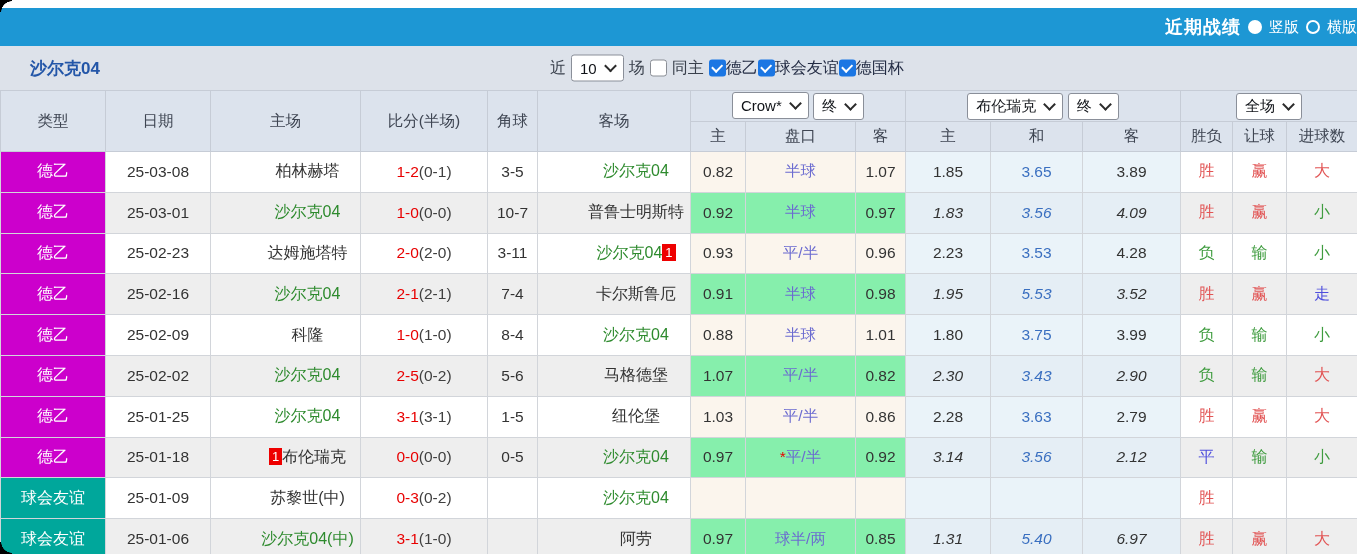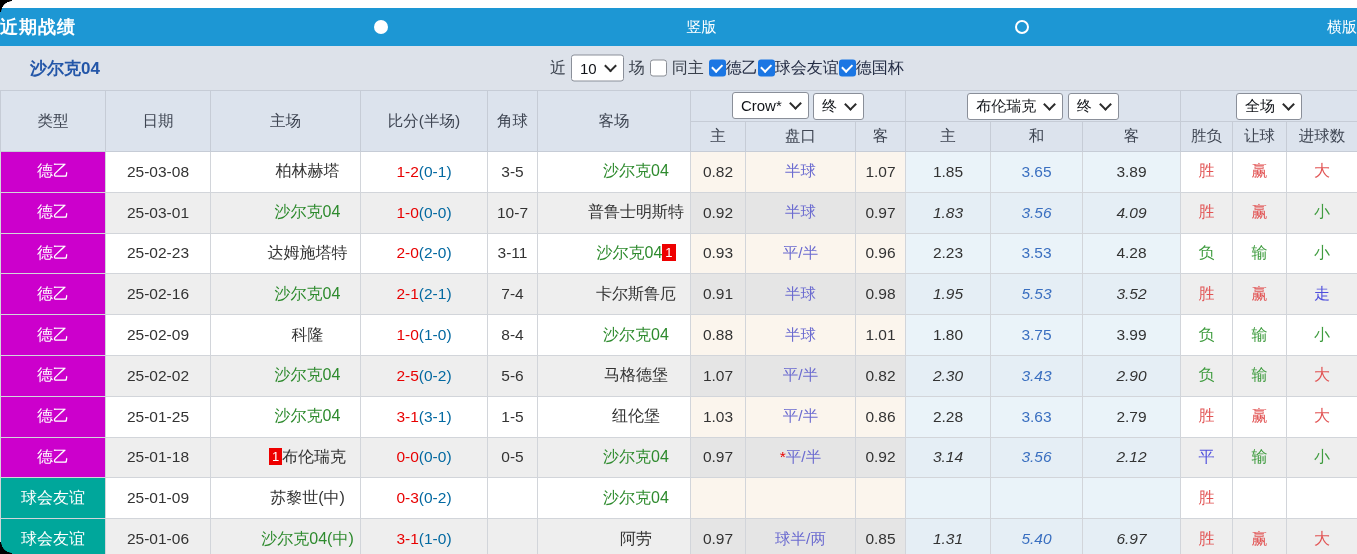--- a/index.html
+++ b/index.html
@@ -2,21 +2,21 @@
 <html><head>
 <meta charset="utf-8">
 <style>
   html,body{margin:0;padding:0;background:#fff;}
   body{width:1357px;height:554px;overflow:hidden;font-family:"Liberation Sans","DejaVu Sans",sans-serif;position:relative;}
   .corner{position:absolute;width:12px;height:12px;z-index:50;pointer-events:none;}
   .corner-tl{left:0;top:0;background:radial-gradient(circle at 12px 12px,transparent 10.5px,#000 11px);}
   .corner-bl{left:0;bottom:0;background:radial-gradient(circle at 12px 0px,transparent 10.5px,#000 11px);}
   .topstrip{height:8px;background:#fff;}
   
-  .banner{height:38px;background:#1d97d4;display:flex;align-items:center;justify-content:space-between;gap:7px;}
+  .banner{height:38px;background:#1d97d4;display:flex;align-items:center;justify-content:flex-end;gap:7px;}
   .banner-title{color:#fff;font-weight:bold;font-size:18px;letter-spacing:1px;}
   .radio{display:inline-block;border-radius:50%;cursor:pointer;}
   .radio-on{width:14px;height:14px;background:#fff;}
   .radio-off{width:10px;height:10px;border:2.5px solid #fff;background:transparent;}
   .radio-label{color:#fff;font-size:15px;cursor:pointer;}
   
   .filterbar{height:44px;background:#dde2ea;position:relative;}
   .team-title{position:absolute;left:30px;top:50%;transform:translateY(-50%);font-weight:bold;font-size:17px;color:#2356a8;}
   .filter-controls{position:absolute;left:545px;top:50%;transform:translateY(-50%);display:flex;align-items:center;font-size:16px;color:#39404c;}
   .filter-controls .gap{margin:0 5px;}
@@ -28,30 +28,30 @@
   .cb-un{background:#fff;border:1.5px solid #8b8f96;box-sizing:border-box;}
   .cb-label{color:#232c44;cursor:pointer;}
   
   table{border-collapse:collapse;table-layout:fixed;width:1357px;}
   th,td{text-align:center;vertical-align:middle;overflow:hidden;white-space:nowrap;}
   th{background:#dce3ed;font-weight:normal;color:#3e4552;font-size:15.5px;border:1px solid #c6ccd6;height:27px;}
   tr.h1 th.gh{height:27px;}
   td{border:1px solid #d2d5da;height:39.8px;padding:0 2px;font-size:15.5px;color:#333;background:#fff;}
   tr.alt td{background:#eee;}
   td.ah{background:#fbf5ed;}
-  tr.alt td.ah{background:#e5e5e5;}
+  tr.alt td.ah{background:#86efac;}
   td.op{background:#eaf3f9;}
   tr.alt td.op{background:#e5eef5;font-style:italic;}
   td.type{color:#fff;font-size:16px;}
   td.league-de2, tr.alt td.league-de2{background:#cc00cc;}
   td.league-friendly, tr.alt td.league-friendly{background:#00a79b;}
   td.team{font-size:16px;padding-left:46px;}
   .green{color:#2d8a2d;}
   .sc{color:#e80000;}
-  .half{color:#0369a1;}
+  .half{color:#404040;}
   td.line{color:#6b6bd0;}
   .star{color:#e80000;}
   td.draw{color:#3a6fc0;}
   td.res{font-size:16px;}
   .c-red{color:#e25555;}
   .c-green{color:#3f9c3f;}
   .c-blue{color:#5050dd;}
   .c-none{color:#333;}
 </style>
 </head>

